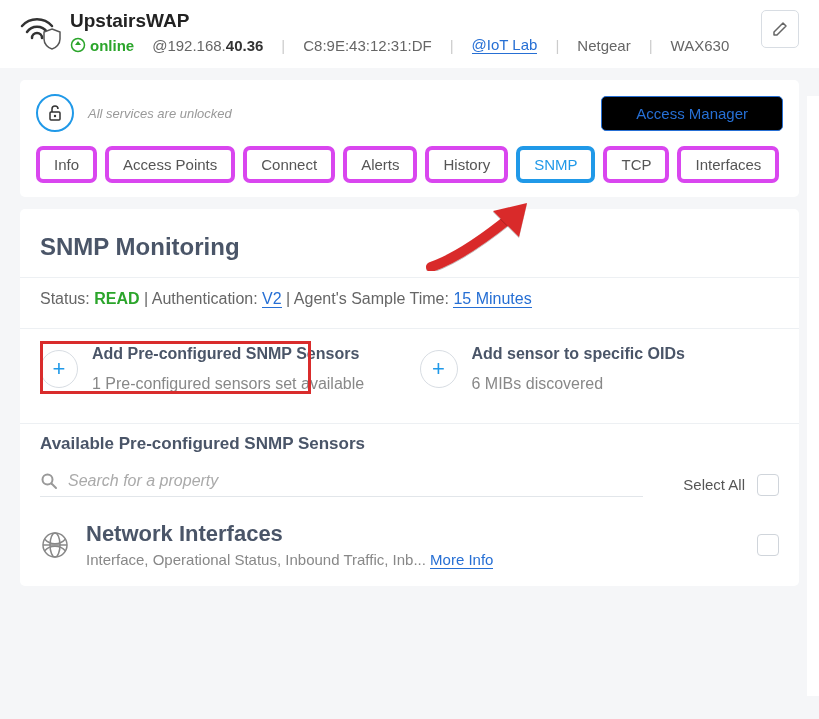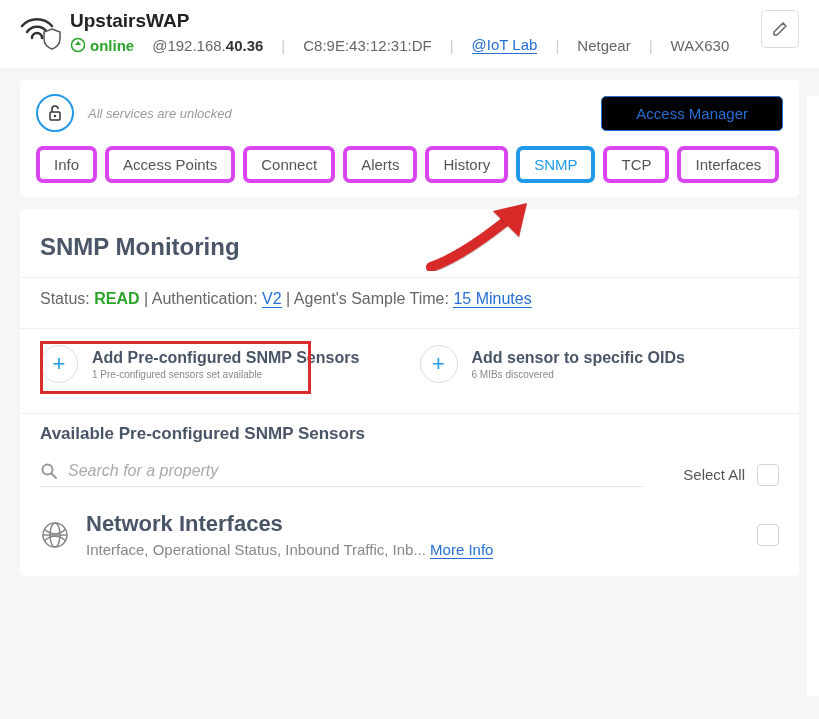--- a/index.html
+++ b/index.html
@@ -33,21 +33,21 @@
   .status-line { padding: 12px 20px 14px 20px; font-size: 16px; color: #666; position: relative; }
   .status-line .read { color: #2ba52b; font-weight: 700; margin-top: 45px; }
   .status-line .lw { color: #666; }
   .status-line .v2, .status-line .st { color: #266fd4; border-bottom: 1px solid #266fd4; cursor: pointer; }
   .red-box { position: absolute; border: 3px solid #d92c2c; left: 40px; top: 341px; width: 271px; height: 53px; pointer-events: none; }
   .arrow { position: absolute; left: 423px; top: 201px; width: 110px; height: 70px; pointer-events: none; }
   .add-row { display: flex; gap: 12px; padding: 10px 16px 18px 16px; }
   .add-card { flex: 1; display: flex; align-items: center; gap: 14px; padding: 6px 4px; cursor: pointer; }
   .plus-circle { width: 38px; height: 38px; border: 1px solid #d8dde3; border-radius: 50%; display: flex; align-items: center; justify-content: center; color: #2099e8; font-size: 22px; font-weight: 300; flex-shrink: 0; }
   .add-title { color: #4a5568; font-size: 16px; font-weight: 600; }
-  .add-sub { color: #888; font-size: 10px; margin-top: 2px; }
+  .add-sub { color: #888; font-size: 16px; margin-top: 12px; }
   .avail-title { padding: 10px 20px 10px 20px; font-size: 17px; font-weight: 700; color: #4a5568; }
   .search-row { display: flex; align-items: center; padding: 8px 20px 6px 20px; gap: 12px; }
   .search-wrap { flex: 1; display: flex; align-items: center; gap: 10px; border-bottom: 1px solid #e2e6ea; padding-bottom: 6px; }
   .search-input { border: none; outline: none; font-size: 16px; color: #666; flex: 1; font-style: italic; }
   .search-input::placeholder { color: #aaa; font-style: italic; }
   .select-all { color: #555; font-size: 15px; margin-left: 28px; }
   .chk { width: 22px; height: 22px; border: 1px solid #d0d5db; border-radius: 4px; background: #fff; cursor: pointer; }
   .sensor-row { display: flex; align-items: center; padding: 18px 20px 18px 20px; gap: 16px; }
   .globe { width: 30px; height: 30px; flex-shrink: 0; }
   .sensor-info { flex: 1; }

